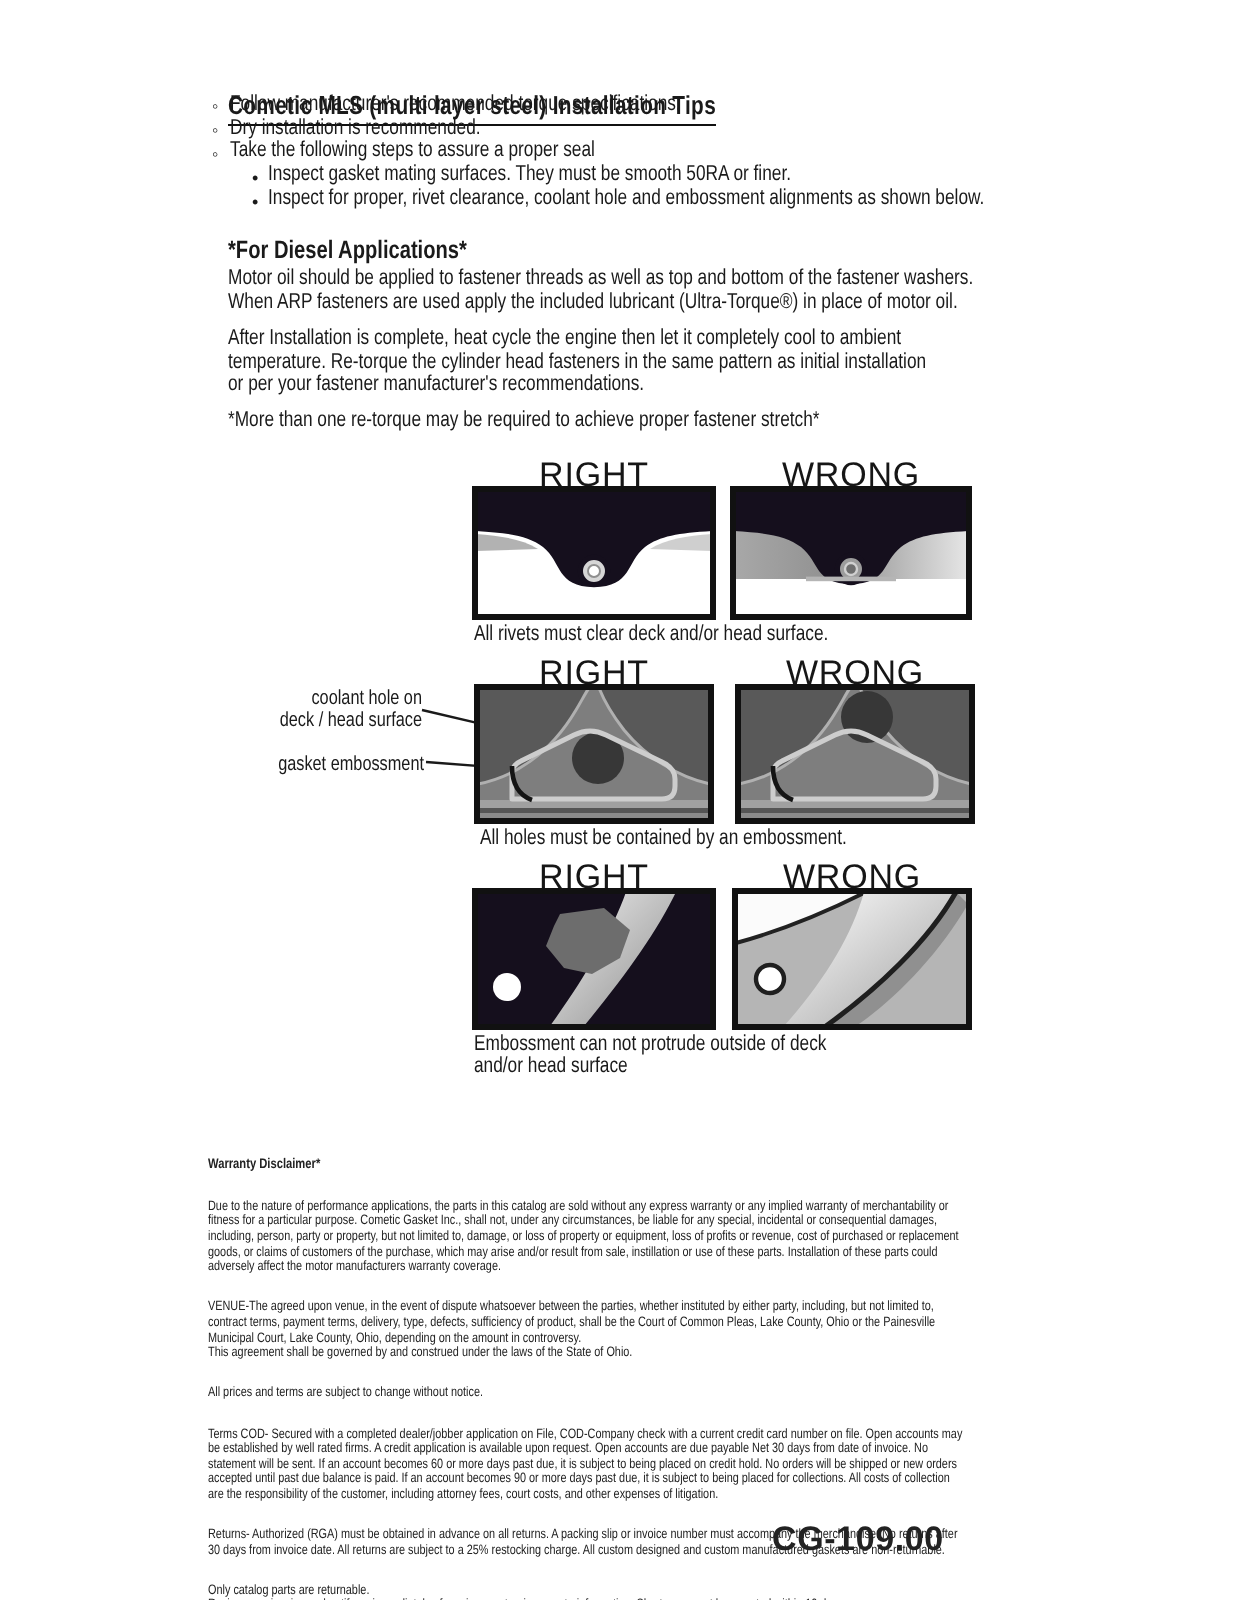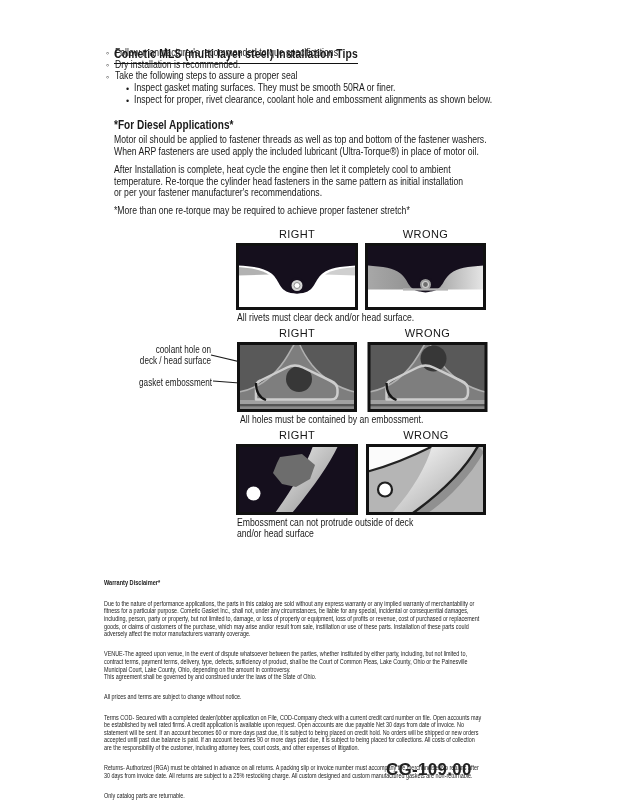--- a/index.html
+++ b/index.html
@@ -8,21 +8,21 @@
   .abs{position:absolute;}
   .cx{transform:scaleX(0.8);transform-origin:0 0;white-space:pre-line;}
   .cxr{transform:scaleX(0.8);transform-origin:100% 0;white-space:pre-line;}
   .nowrap{white-space:nowrap;}
   .title{font-size:13px;font-weight:bold;letter-spacing:.2px;
          border-bottom:1.6px solid #111;padding-bottom:2px;}
   .body-txt{font-size:10.8px;line-height:11.6px;}
   .bullet-line{font-size:10.8px;line-height:11.6px;white-space:nowrap;}
   .marker{font-size:9px;}
   .sec-head{font-size:12.6px;font-weight:bold;}
-  .rw-label{font-size:11px;letter-spacing:.4px;text-align:center;color:#161616;}
+  .rw-label{font-size:17px;letter-spacing:.4px;text-align:center;color:#161616;}
   .caption{font-size:10.8px;line-height:11.4px;}
   .small-label{font-size:10.2px;line-height:11px;text-align:right;}
   .warranty{font-size:6.8px;line-height:7.6px;color:#222;}
   .warranty p{margin:0 0 5px 0;white-space:pre-line;}
   .warranty .w-head{font-weight:bold;margin-bottom:6px;font-size:7px;}
   .footer{font-size:17px;letter-spacing:.3px;color:#222;font-weight:bold;}
   svg{display:block;}
 </style>
 </head>
 <body>

